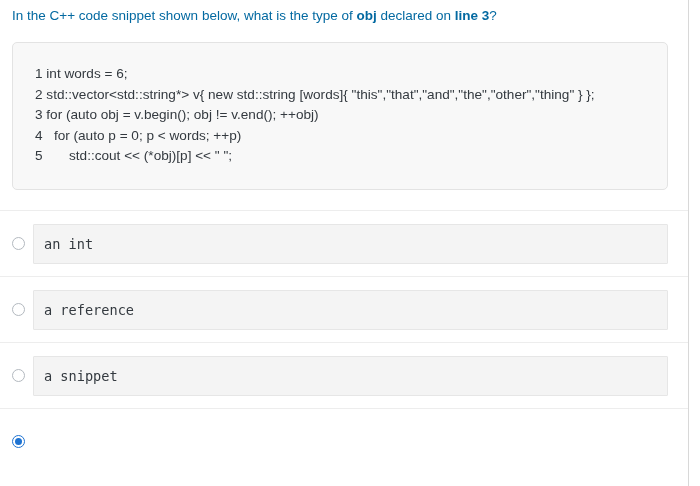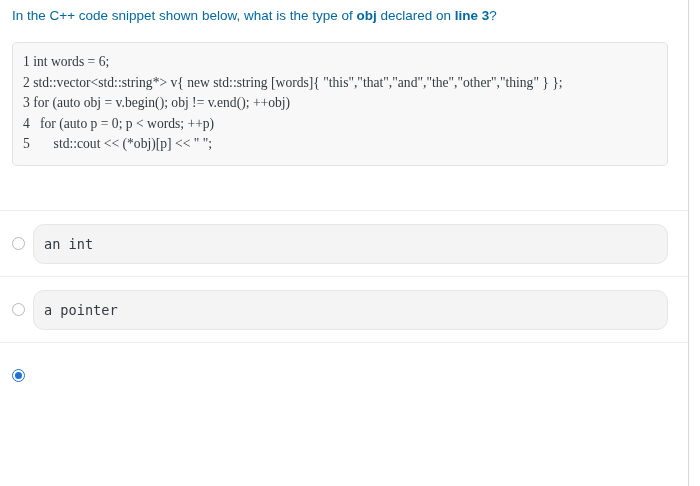--- a/index.html
+++ b/index.html
@@ -47,22 +47,22 @@
     left: 12px;
     top: 42px;
     width: 656px;
     box-sizing: border-box;
     background: #f8f8f8;
     border: 1px solid #e3e3e3;
     border-radius: 5px;
     padding: 9px 10px 10px 10px;
   }
   .code-block pre {
-    margin: 0;
-    font-family: Liberation Serif, serif;
+    margin: 12px;
+    font-family: Liberation Sans, sans-serif;
     font-size: 13.6px;
     line-height: 20.5px;
     color: #33393f;
     white-space: pre-wrap;
     word-break: break-word;
     letter-spacing: 0px;
   }
 
   
   .answers {
@@ -114,21 +114,21 @@
   }
 
   .answer-text-box {
     flex: 1 1 auto;
     box-sizing: border-box;
     min-height: 40px;
     display: flex;
     align-items: center;
     background: #f4f4f4;
     border: 1px solid #e6e6e6;
-    border-radius: 11px;
+    border-radius: 1px;
     padding: 8px 10px;
     font-family: "DejaVu Sans Mono", "Liberation Mono", monospace;
     font-size: 13.6px;
     line-height: 20px;
     color: #33393f;
   }
 </style>
 </head>
 <body>
 
@@ -146,23 +146,27 @@
 5       std::cout &lt;&lt; (*obj)[p] &lt;&lt; " ";</pre>
 </div>
 
 <div class="answers">
 
   <div class="answer-row">
     <span class="radio"></span>
     <div class="answer-text-box">an int</div>
   </div>
 
+  <div class="answer-row">
+    <span class="radio"></span>
+    <div class="answer-text-box">a reference</div>
+  </div>
 
   <div class="answer-row">
     <span class="radio"></span>
-    <div class="answer-text-box">a pointer</div>
+    <div class="answer-text-box">a snippet</div>
   </div>
 
   <div class="answer-row">
     <span class="radio selected"></span>
   </div>
 
 </div>
 
 </body></html>

